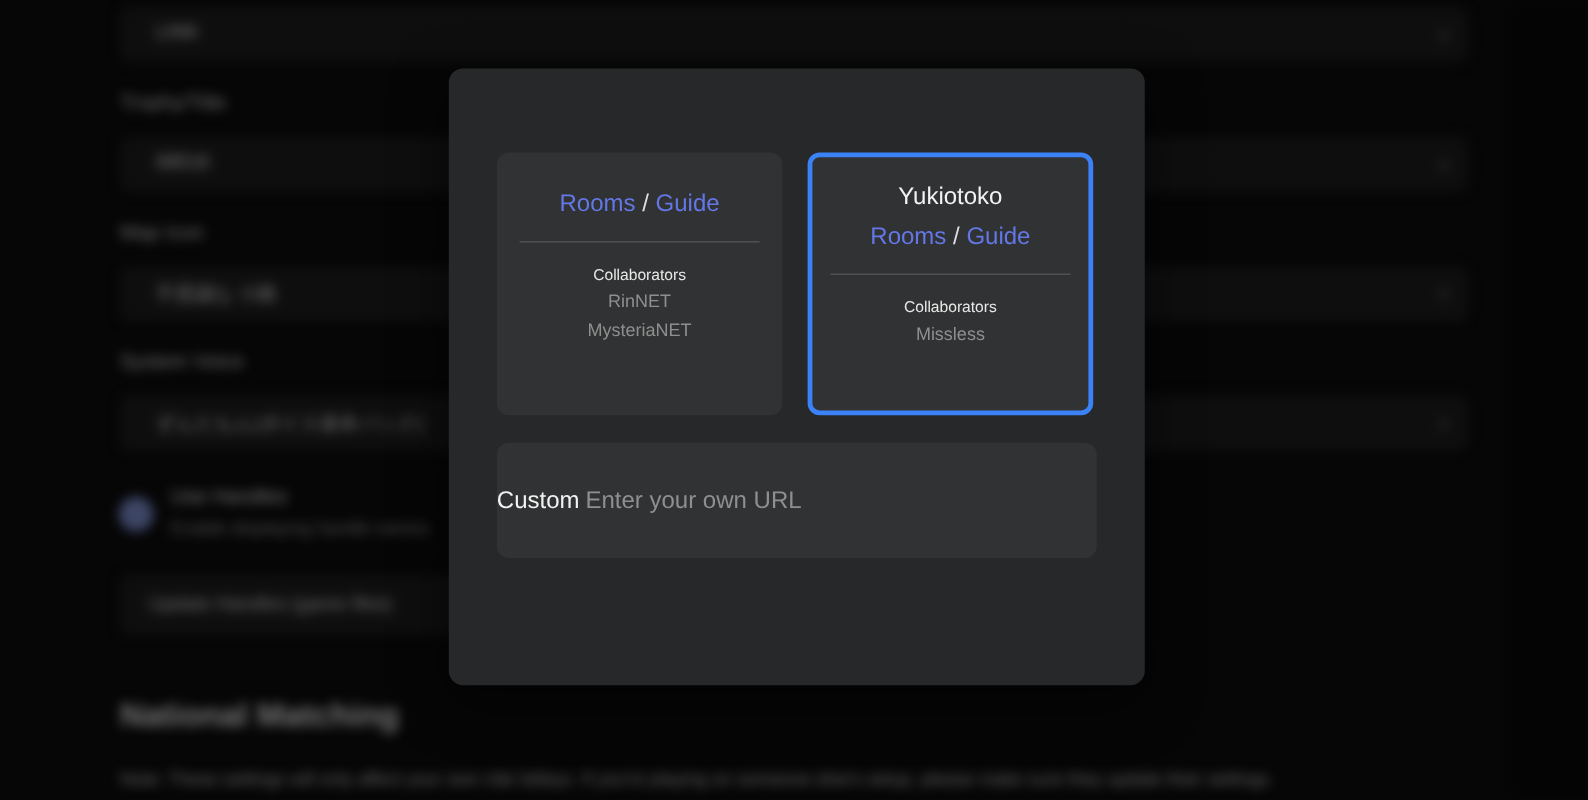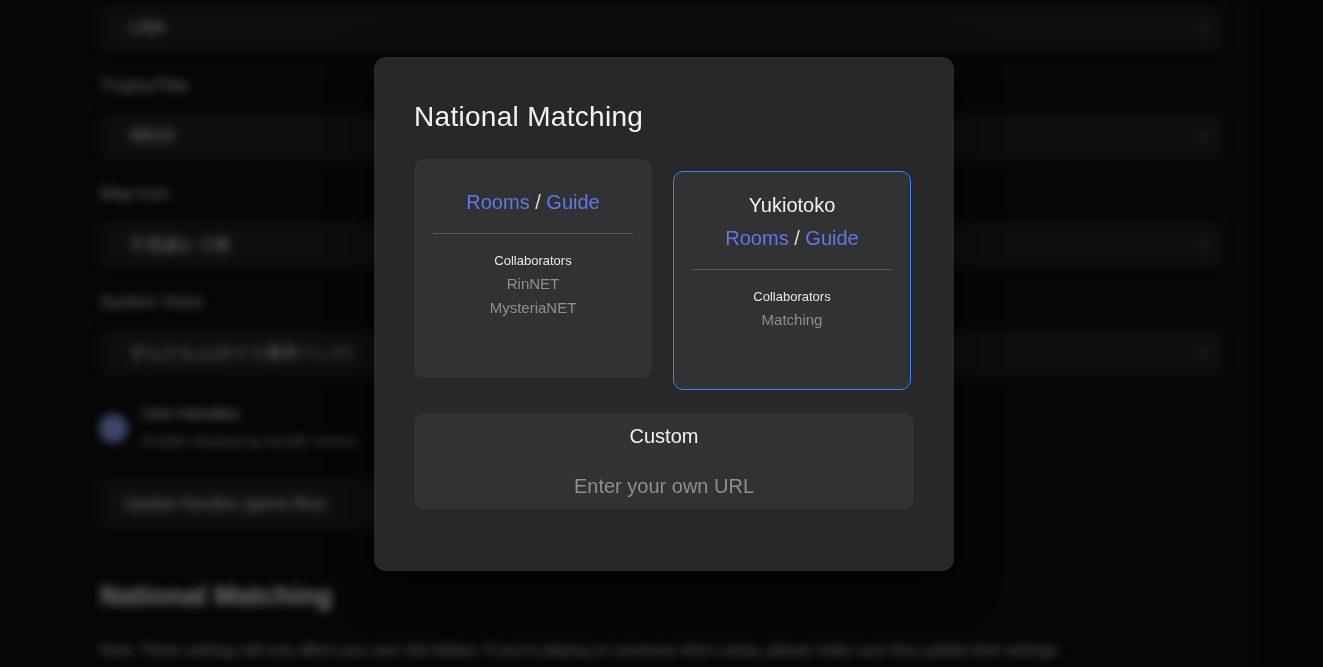--- a/index.html
+++ b/index.html
@@ -46,32 +46,32 @@
     padding:44px 40px 0;
   }
   .modal-title { margin:0; font-size:28px; font-weight:500; color:#f4f4f4; letter-spacing:0.3px; }
   .modal-sub { margin-top:11px; font-size:17px; color:#e2e2e2; }
 
   .cards { margin-top:26px; display:flex; gap:21px; }
   .server-card {
     width:238px; height:219px; background:#313233; border-radius:10px;
     text-align:center; padding-top:22px; cursor:pointer;
   }
-  .server-card.selected { border:1px solid #3b82f6;margin-top:12px; }
+  .server-card.selected { border:4px solid #3b82f6; }
   .card-name { font-size:20px; color:#f2f2f2; }
   .card-links { margin-top:10px; font-size:20px; color:#dedede; }
   .card-links .lnk { color:#6377e6; text-decoration:none; cursor:pointer; }
   .card-divider { width:200px; border:none; border-top:1px solid #595959; margin:19px auto 0; }
   .collab-label { margin-top:19px; font-size:13px; color:#e8e8e8; }
   .collab-name { margin-top:7px; font-size:15px; color:#8f8f8f; }
 
   .custom-card {
     margin-top:23px; height:96px; background:#313233; border-radius:10px;
-    display:flex; flex-direction:column; align-items:center; justify-content:center;
-    gap:27px; cursor:pointer;
+    display:flex; flex-direction:row; align-items:center; 
+    gap:5px; cursor:pointer;
   }
   .custom-title { font-size:20px; color:#f2f2f2; }
   .custom-sub { font-size:20px; color:#8f8f8f; }
 </style>
 </head>
 <body>
 
 <div class="page">
   <div class="right-seam"></div>
 
@@ -104,21 +104,20 @@
 
   <div class="bg-button">Update Handles (game files)</div>
 
   <div class="bg-section-title">National Matching</div>
   <div class="bg-note">Note: These settings will only affect your own ride lobbys. If you're playing on someone else's setup, please make sure they update their settings.</div>
 </div>
 
 <div class="overlay"></div>
 
 <div class="modal">
-  <h1 class="modal-title">National Matching</h1>
 
   <div class="cards">
 
     <div class="server-card">
       <div class="card-links">
         <span class="lnk">Rooms</span>
         <span>/</span>
         <span class="lnk">Guide</span>
       </div>
       <hr class="card-divider">
@@ -129,21 +128,21 @@
 
     <div class="server-card selected">
       <div class="card-name">Yukiotoko</div>
       <div class="card-links">
         <span class="lnk">Rooms</span>
         <span>/</span>
         <span class="lnk">Guide</span>
       </div>
       <hr class="card-divider">
       <div class="collab-label">Collaborators</div>
-      <div class="collab-name">Matching</div>
+      <div class="collab-name">Missless</div>
     </div>
 
   </div>
 
   <div class="custom-card">
     <div class="custom-title">Custom</div>
     <div class="custom-sub">Enter your own URL</div>
   </div>
 </div>
 

